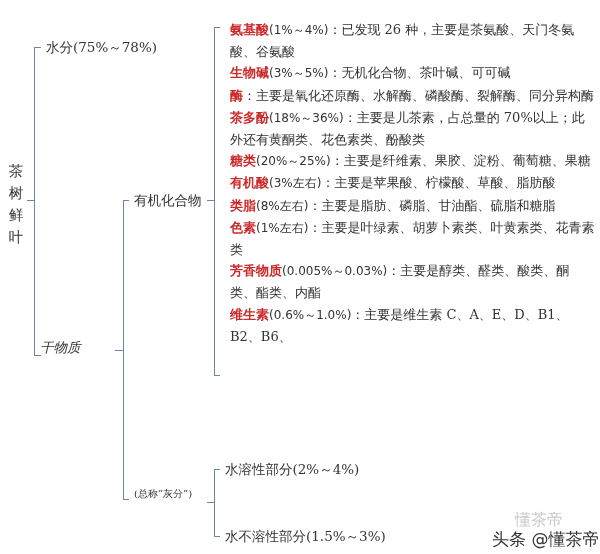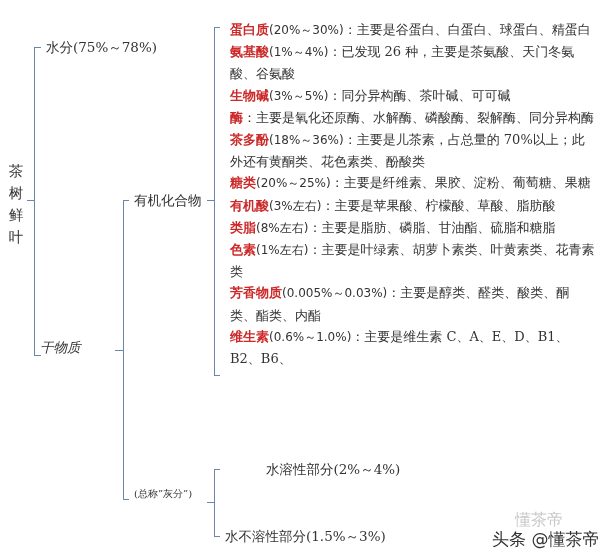--- a/index.html
+++ b/index.html
@@ -49,27 +49,24 @@
   <div style="font-size:10px;">(总称”灰分”)</div>
 </div>
 
 <div class="line" style="left:207px; top:200px; width:7px; height:1px;"></div>
 <div class="line" style="left:214px; top:27px; width:1px; height:349px;"></div>
 <div class="line" style="left:214px; top:27px; width:6px; height:1px;"></div>
 <div class="line" style="left:214px; top:375px; width:6px; height:1px;"></div>
 
 <div class="detail" style="top:19px;">
   <div class="row">
-    <span class="hl">蛋白质</span><span class="pct">(20%～30%)</span><span>：主要是谷蛋白、白蛋白、球蛋白、精蛋白</span>
-  </div>
-  <div class="row">
     <span class="hl">氨基酸</span><span class="pct">(1%～4%)</span><span>：已发现 26 种，主要是茶氨酸、天门冬氨酸、谷氨酸</span>
   </div>
   <div class="row">
-    <span class="hl">生物碱</span><span class="pct">(3%～5%)</span><span>：同分异构酶、茶叶碱、可可碱</span>
+    <span class="hl">生物碱</span><span class="pct">(3%～5%)</span><span>：无机化合物、茶叶碱、可可碱</span>
   </div>
   <div class="row">
     <span class="hl">酶</span><span class="pct"></span><span>：主要是氧化还原酶、水解酶、磷酸酶、裂解酶、同分异构酶</span>
   </div>
   <div class="row">
     <span class="hl">茶多酚</span><span class="pct">(18%～36%)</span><span>：主要是儿茶素，占总量的 70%以上；此外还有黄酮类、花色素类、酚酸类</span>
   </div>
   <div class="row">
     <span class="hl">糖类</span><span class="pct">(20%～25%)</span><span>：主要是纤维素、果胶、淀粉、葡萄糖、果糖</span>
   </div>
@@ -88,17 +85,17 @@
   <div class="row">
     <span class="hl">维生素</span><span class="pct">(0.6%～1.0%)</span><span>：主要是维生素 C、A、E、D、B1、B2、B6、</span>
   </div>
 </div>
 
 <div class="line" style="left:207px; top:502px; width:7px; height:1px;"></div>
 <div class="line" style="left:214px; top:469px; width:1px; height:68px;"></div>
 <div class="line" style="left:214px; top:469px; width:6px; height:1px;"></div>
 <div class="line" style="left:214px; top:536px; width:6px; height:1px;"></div>
 
-<div class="abs txt node" style="left:225px; top:461px;margin-left:41px;">水溶性部分(2%～4%)</div>
+<div class="abs txt node" style="left:225px; top:461px;">水溶性部分(2%～4%)</div>
 <div class="abs txt node" style="left:225px; top:528px;text-align:center;">水不溶性部分(1.5%～3%)</div>
 
 <div class="abs wm wm-faint" style="left:515px; top:510px;">懂茶帝</div>
 <div class="abs wm" style="left:492px; top:528px;">头条 @懂茶帝</div>
 
 </body></html>

